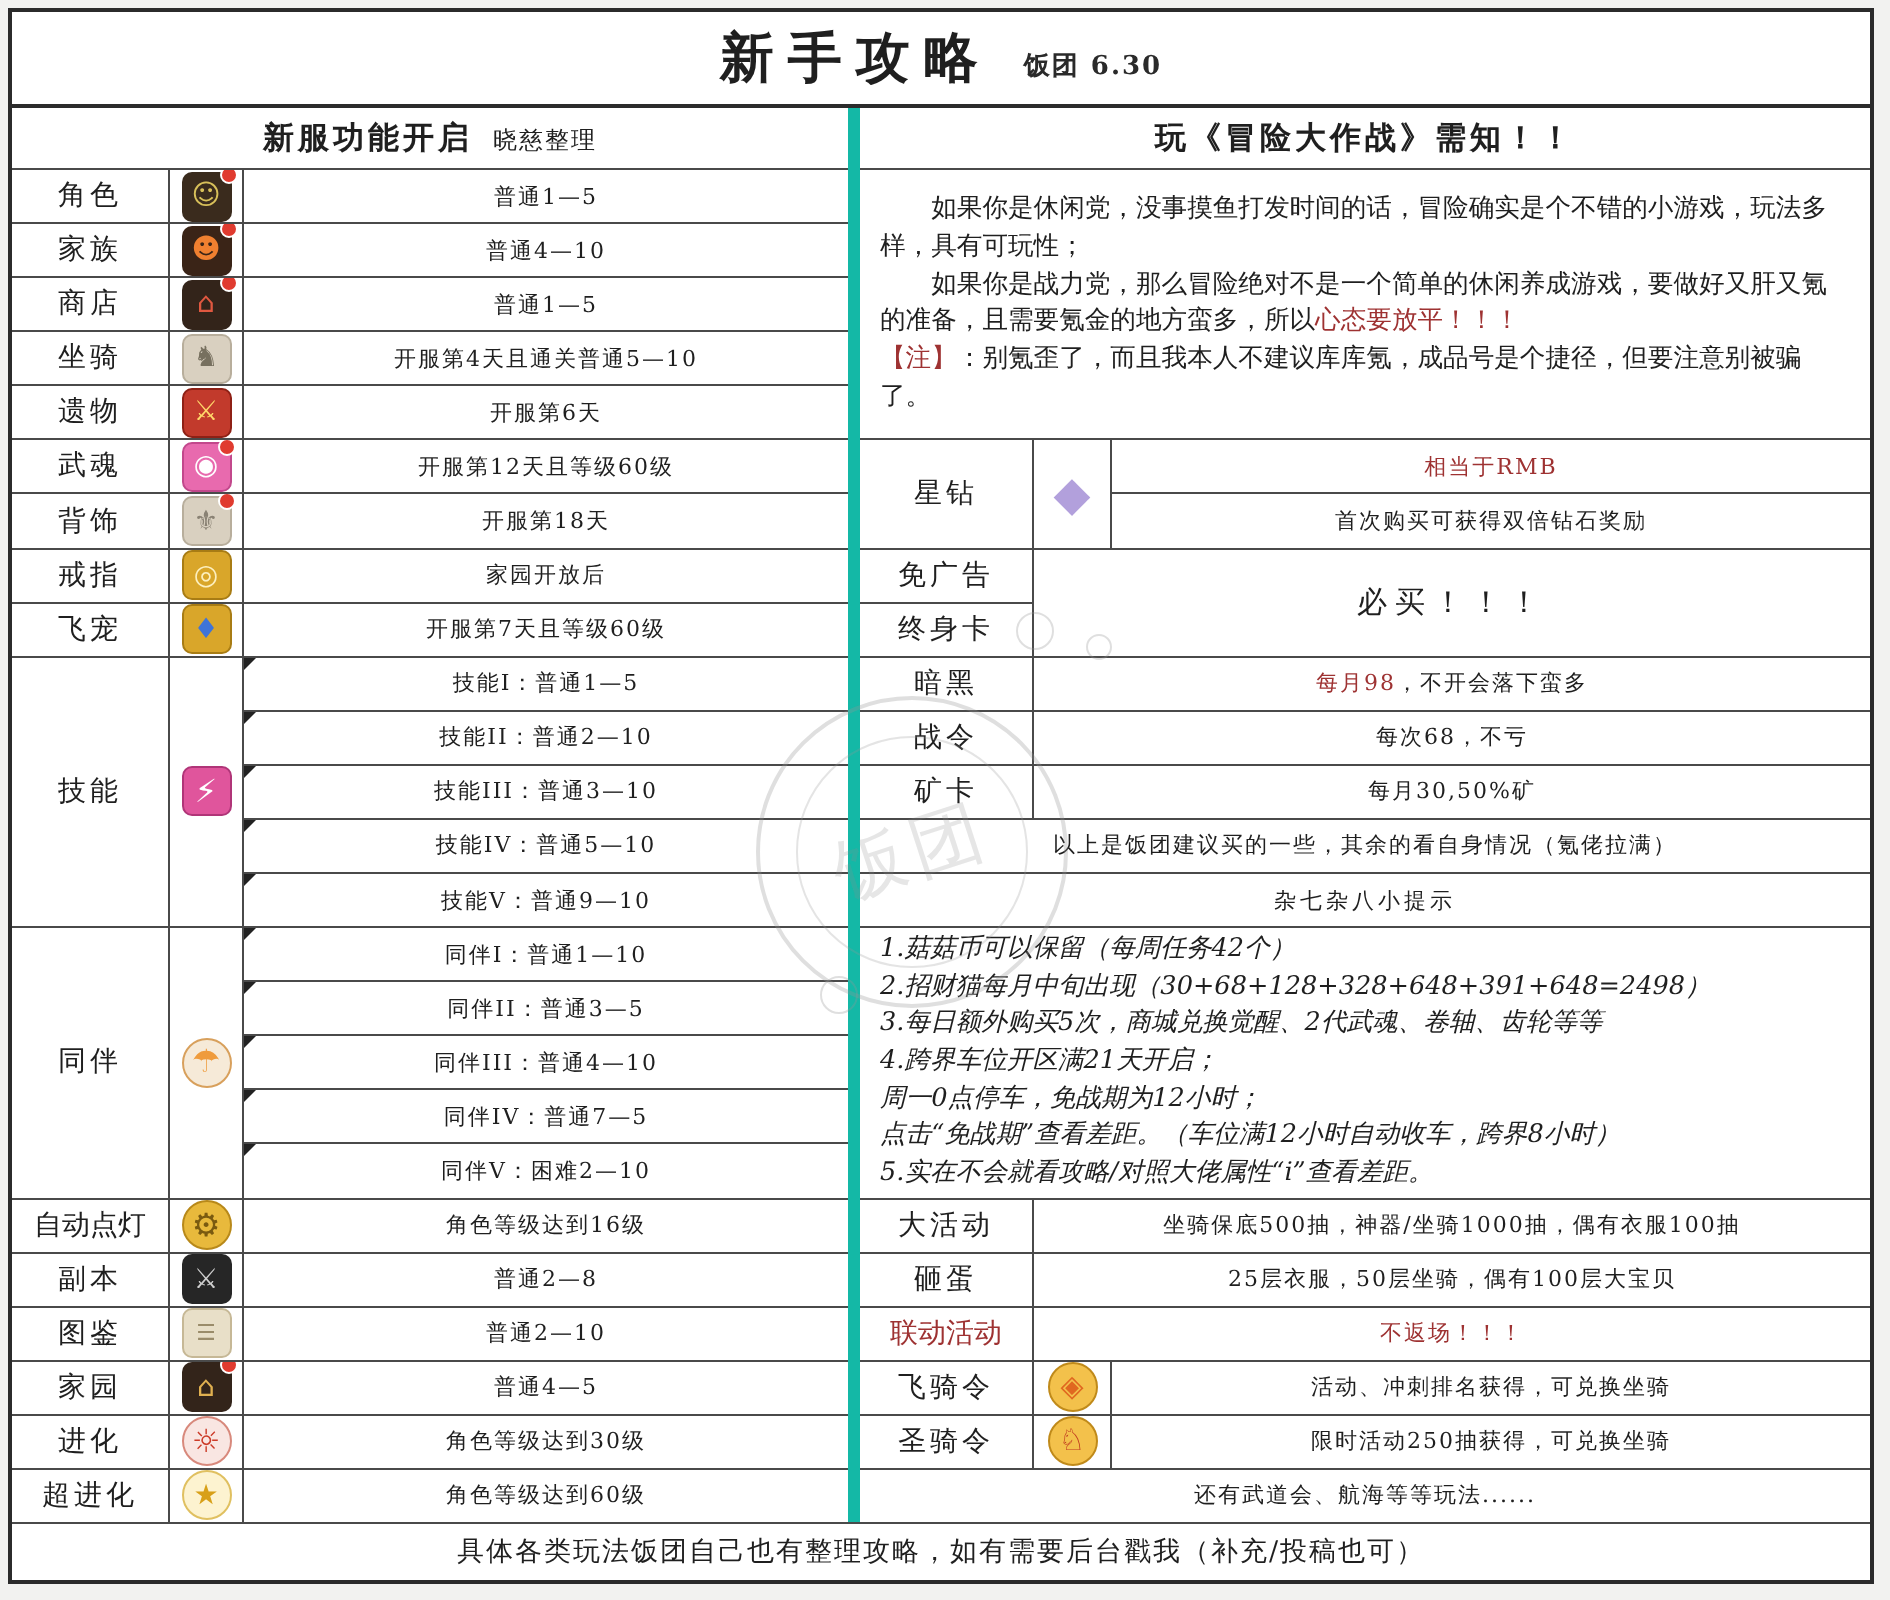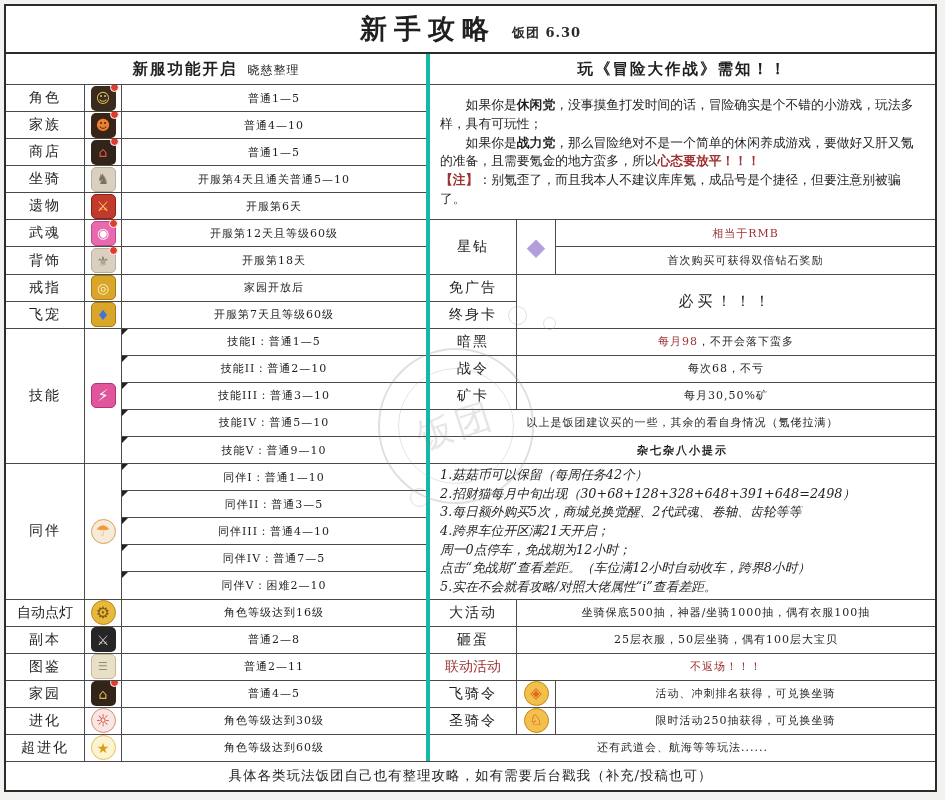--- a/index.html
+++ b/index.html
@@ -9,34 +9,34 @@
          border:2px solid #2b2b2b;display:flex;flex-direction:column;box-sizing:border-box;}
   
   .title-row{flex:none;height:46px;display:flex;align-items:center;justify-content:center;
              gap:16px;border-bottom:2px solid #2b2b2b;background:#fff;}
   .title-main{font-size:27px;font-weight:bold;letter-spacing:7px;}
   .title-sub{font-size:13px;color:#2a2a2a;margin-top:8px;letter-spacing:1px;font-weight:bold;}
   
   .panes{flex:1;display:grid;grid-template-columns:424px 1fr;min-height:0;}
   .pane{display:grid;gap:1px;background:#4a4a4a;min-height:0;}
   .pane-left{grid-template-columns:78px 36px 1fr;grid-template-rows:30px repeat(25,1fr);
-             border-right:4px solid #14b8a6;}
+             border-right:6px solid #14b8a6;}
   .pane-right{grid-template-columns:86px 38px 1fr;grid-template-rows:30px repeat(25,1fr);}
   .c{background:#fff;display:flex;align-items:center;justify-content:center;
      padding:0 4px;font-size:13.5px;overflow:hidden;position:relative;box-sizing:border-box;}
   .hdr{font-weight:bold;font-size:15.5px;letter-spacing:2px;gap:10px;}
   .hdr .note{font-size:12px;font-weight:normal;letter-spacing:1px;margin-top:2px;}
   .lb{font-size:14px;letter-spacing:2px;}
   .ct{font-size:11px;letter-spacing:1px;}
   .blk{flex-direction:column;align-items:flex-start;justify-content:center;
        text-align:left;padding:4px 10px;font-size:12.8px;line-height:1.46;}
   .blk p{margin:0;}
   .ind{text-indent:2em;}
   .red{color:#9e3232;}
-  .bold{font-weight:bold;}
+  .bold{font-weight:normal;}
   .mustbuy{font-size:15px;letter-spacing:4px;}
   .tipline{white-space:nowrap;font-style:italic;}
   .sub::before{content:"";position:absolute;left:0;top:0;border-left:6px solid #222;
                border-bottom:6px solid transparent;}
   .sub:first-of-type::before{display:none;}
   
   .icon{width:25px;height:25px;border-radius:5px;display:flex;align-items:center;
         justify-content:center;font-size:14px;line-height:1;position:relative;flex:none;
         font-family:"DejaVu Sans","Liberation Sans",sans-serif;box-sizing:border-box;}
   .round{border-radius:50%;}
@@ -205,21 +205,21 @@
           </span>
         </div>
       <div class="c ct" style="grid-area:22/3">普通2—8</div>
 
       <div class="c lb" style="grid-area:23/1">图鉴</div>
       <div class="c" style="grid-area:23/2">
           <span class="icon ic-collection">
             <i>☰</i>
           </span>
         </div>
-      <div class="c ct" style="grid-area:23/3">普通2—11</div>
+      <div class="c ct" style="grid-area:23/3">普通2—10</div>
 
       <div class="c lb" style="grid-area:24/1">家园</div>
       <div class="c" style="grid-area:24/2">
           <span class="icon ic-home dot">
             <i>⌂</i>
           </span>
         </div>
       <div class="c ct" style="grid-area:24/3">普通4—5</div>
 
       <div class="c lb" style="grid-area:25/1">进化</div>

